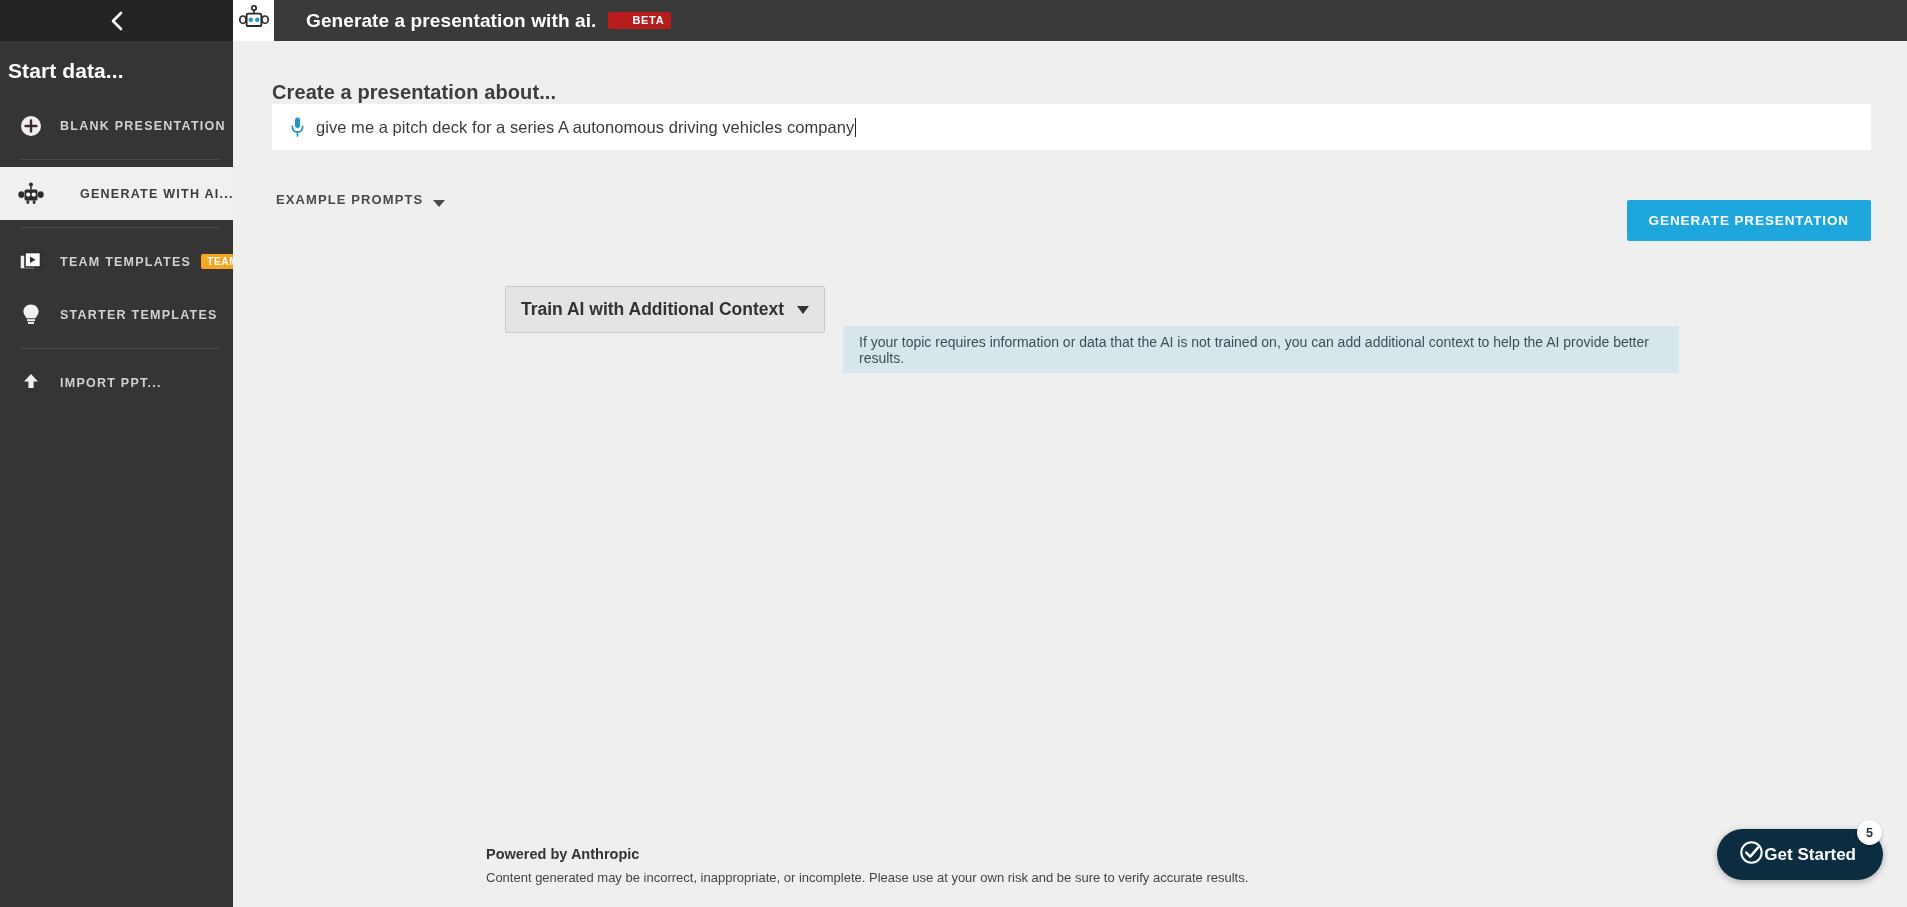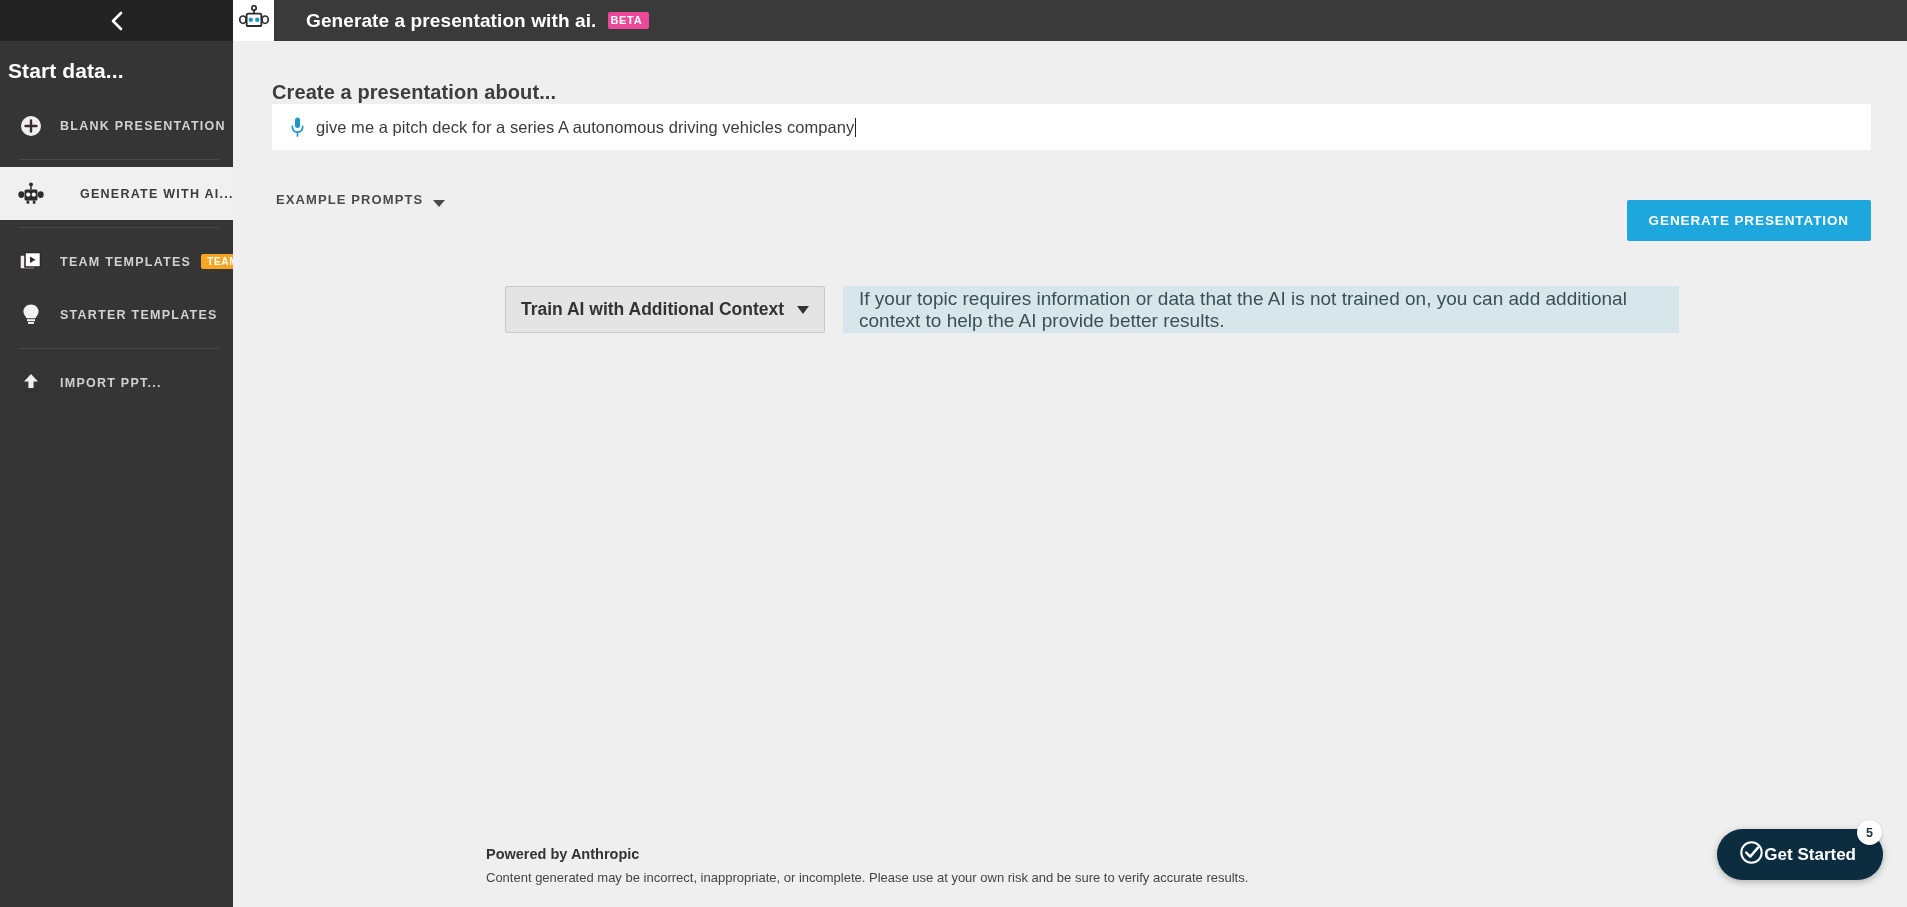--- a/index.html
+++ b/index.html
@@ -112,26 +112,26 @@
   }
   .header-title {
     color: #ffffff;
     font-size: 19px;
     font-weight: bold;
     margin-left: 32px;
     letter-spacing: 0.1px;
   }
   .beta-badge {
     margin-left: 12px;
-    background: #ec4899;
+    background: #b91c1c;
     color: #ffffff;
     font-size: 11px;
     font-weight: bold;
     letter-spacing: 0.7px;
-    padding: 3px 7px 3px 2px;
+    padding: 3px 7px 3px 24px;
     border-radius: 2px;
     line-height: 1;
   }
 
   
   .main {
     position: absolute;
     left: 233px; top: 41px;
     width: 1674px;
     height: 866px;
@@ -250,22 +250,23 @@
     margin-left: 13px;
   }
   .context-banner {
     margin-left: 18px;
     width: 836px;
     height: 47px;
     background: #d7e6eb;
     display: flex;
     align-items: center;
     padding-left: 16px;
-    font-size: 19px;
+    font-size: 14px;
     color: #3c4f57;
+    margin-top: 40px;
   }
 
   
   .footer {
     position: absolute;
     left: 253px;
     bottom: 22px;
     width: 1200px;
   }
   .footer-title {

